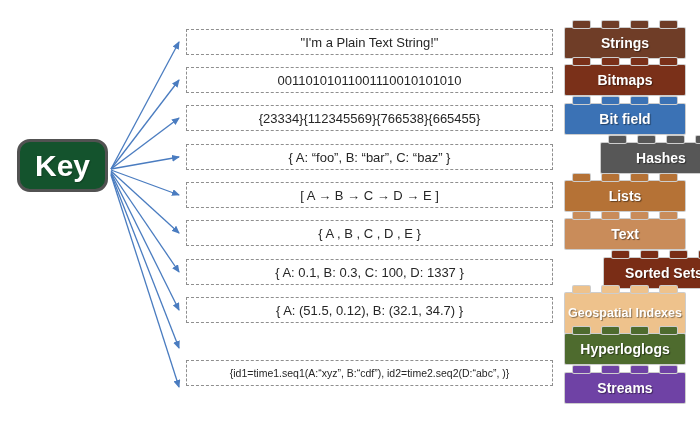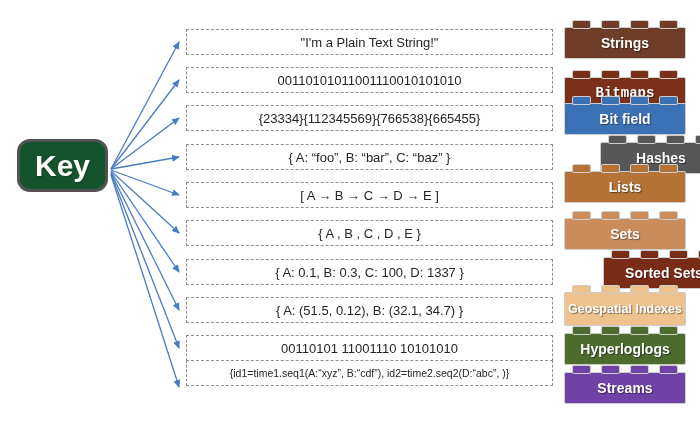--- a/index.html
+++ b/index.html
@@ -29,21 +29,21 @@
     width:17px; height:7px; background:var(--brick,#888);
     box-shadow:0 0 0 1px #cdcdcd; border-radius:1px;
   }
   .brick-body {
     height:30px; background:var(--brick,#888);
     box-shadow:0 0 0 1px #cdcdcd; border-radius:1px;
     display:flex; align-items:center; justify-content:center;
     color:#ffffff; font-weight:700; font-size:14px;
     text-shadow:1px 1px 1px rgba(0,0,0,0.45); text-align:center;
   }
-  .brick.tall .brick-body { height:32px; font-size:12.5px; line-height:1.12; }
+  .brick.tall .brick-body { height:40px; font-size:12.5px; line-height:1.12; }
 </style>
 </head>
 <body>
 
 <div class="canvas">
 
   <svg class="arrows" width="700" height="424">
     <defs>
       <marker id="ah" markerWidth="8" markerHeight="7" refX="7" refY="3.5" orient="auto" markerUnits="userSpaceOnUse">
         <path d="M0,0 L8,3.5 L0,7 Z" fill="#4a7cc0"></path>
@@ -64,35 +64,34 @@
   <div class="key">Key</div>
 
   <div class="row" style="top:29px">"I'm a Plain Text String!"</div>
   <div class="row" style="top:67px">00110101011001110010101010</div>
   <div class="row" style="top:105px">{23334}{112345569}{766538}{665455}</div>
   <div class="row" style="top:144px">{ A: “foo”, B: “bar”, C: “baz”  }</div>
   <div class="row" style="top:182px">[ A → B → C → D → E ]</div>
   <div class="row" style="top:220px">{ A , B , C , D , E }</div>
   <div class="row" style="top:259px">{ A: 0.1, B: 0.3, C: 100, D: 1337 }</div>
   <div class="row" style="top:297px">{ A: (51.5, 0.12), B: (32.1, 34.7)  }</div>
-  <div class="row" style="top:335px">00110101 11001110 10101010</div>
   <div class="row small" style="top:360px">{id1=time1.seq1(A:“xyz”, B:“cdf”), id2=time2.seq2(D:“abc”, )}</div>
 
   <div class="brick" style="top: 21px; --brick: #6f3d27;">
     <div class="studs">
         <span class="stud"></span>
         <span class="stud"></span>
         <span class="stud"></span>
         <span class="stud"></span>
       </div>
     <div class="brick-body">
         <span>Strings</span>
       </div>
   </div>
-  <div class="brick" style="top: 71px; font-family: Liberation Mono, monospace; --brick: #7a3019;">
+  <div class="brick" style="top: 58px; --brick: #7a3019;">
     <div class="studs">
         <span class="stud"></span>
         <span class="stud"></span>
         <span class="stud"></span>
         <span class="stud"></span>
       </div>
     <div class="brick-body">
         <span>Bitmaps</span>
       </div>
   </div>
@@ -111,40 +110,40 @@
     <div class="studs">
         <span class="stud"></span>
         <span class="stud"></span>
         <span class="stud"></span>
         <span class="stud"></span>
       </div>
     <div class="brick-body">
         <span>Hashes</span>
       </div>
   </div>
-  <div class="brick" style="top: 165px; --brick: #b57236;">
+  <div class="brick" style="top: 174px; --brick: #b57236;">
     <div class="studs">
         <span class="stud"></span>
         <span class="stud"></span>
         <span class="stud"></span>
         <span class="stud"></span>
       </div>
     <div class="brick-body">
         <span>Lists</span>
       </div>
   </div>
   <div class="brick" style="top: 212px; --brick: #c98c5a;">
     <div class="studs">
         <span class="stud"></span>
         <span class="stud"></span>
         <span class="stud"></span>
         <span class="stud"></span>
       </div>
     <div class="brick-body">
-        <span>Sets</span>
+        <span>Text</span>
       </div>
   </div>
   <div class="brick" style="top: 251px; margin-left: 39px; --brick: #7a2d16;">
     <div class="studs">
         <span class="stud"></span>
         <span class="stud"></span>
         <span class="stud"></span>
         <span class="stud"></span>
       </div>
     <div class="brick-body">

